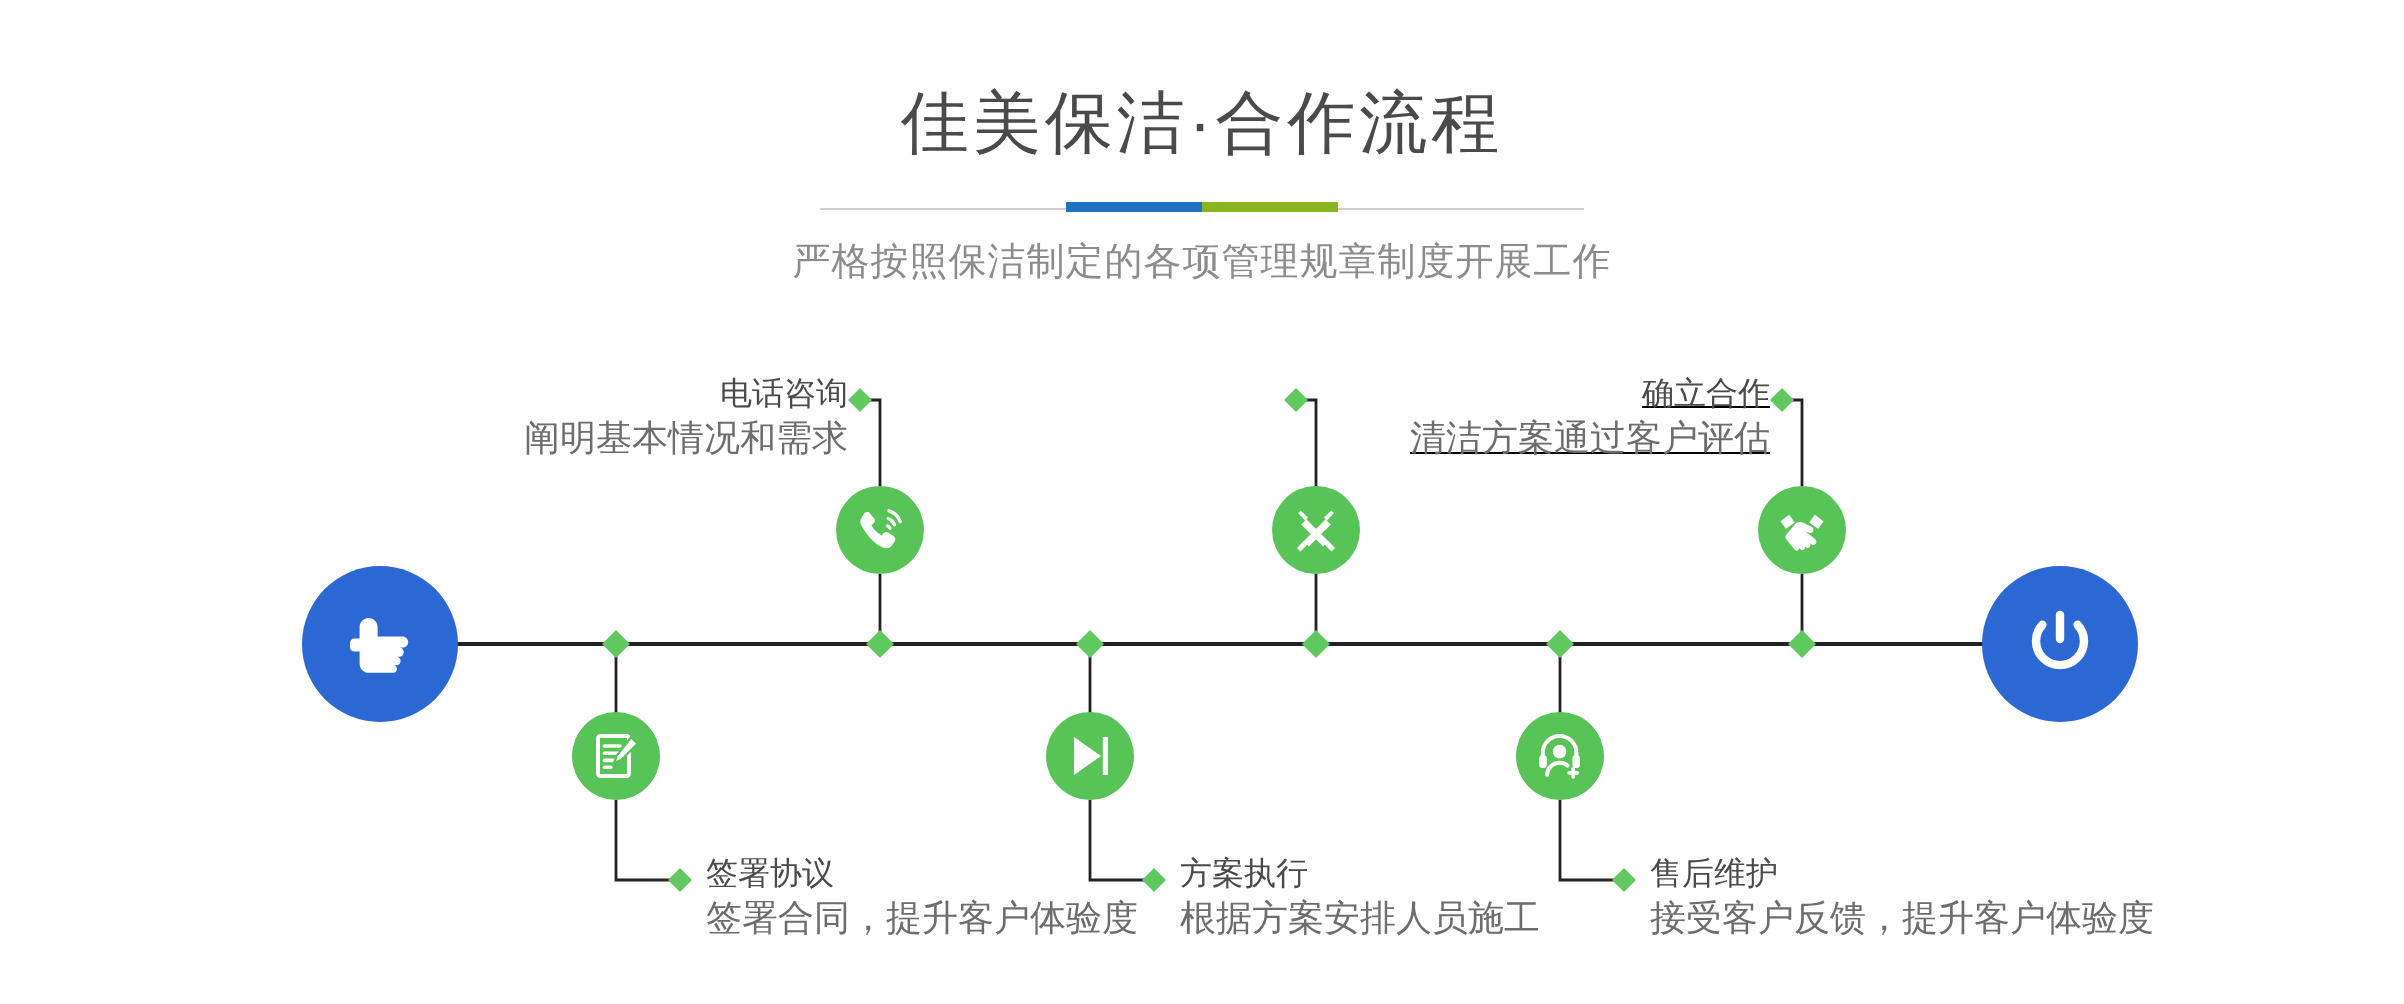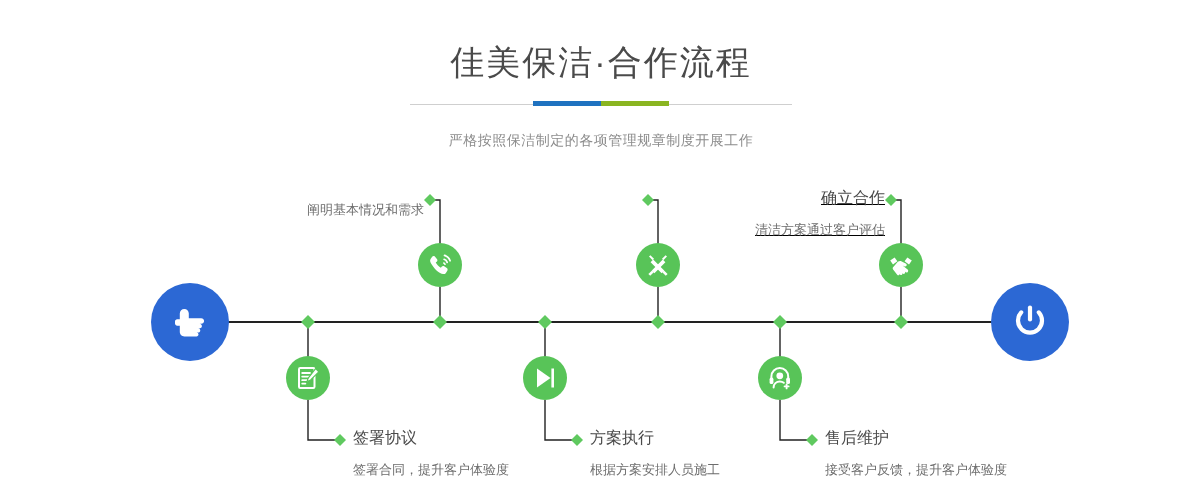--- a/index.html
+++ b/index.html
@@ -24,42 +24,42 @@
   .divider .thin{
     position:absolute;left:0;top:2.5px;width:382px;height:1px;background:#cfcfcf;
   }
   .divider .seg-blue{
     position:absolute;left:123px;top:0;width:68px;height:5px;background:#1f72c0;
   }
   .divider .seg-green{
     position:absolute;left:191px;top:0;width:68px;height:5px;background:#8ab521;
   }
   .hdr-sub{
-    font-size:14px;color:#8c8c8c;margin-top:25px;letter-spacing:.5px;
+    font-size:19px;color:#8c8c8c;margin-top:11px;letter-spacing:.5px;
   }
 
   
   .diagram{position:absolute;left:0;top:0;width:1202px;height:502px;}
   .svg-layer{position:absolute;left:0;top:0;}
 
   .endcap{
     position:absolute;width:78px;height:78px;border-radius:50%;
     background:#2c68d4;display:flex;align-items:center;justify-content:center;
   }
   .endcap.left{left:151px;top:283px;}
   .endcap.right{left:991px;top:283px;}
 
   .node{
     position:absolute;width:44px;height:44px;border-radius:50%;
     background:#58c458;display:flex;align-items:center;justify-content:center;
   }
 
   .lbl{position:absolute;white-space:nowrap;}
   .lbl .t{font-size:16px;color:#4a4a4a;line-height:20px;}
-  .lbl .s{font-size:13px;color:#6d6d6d;line-height:19px;margin-top:12px;}
+  .lbl .s{font-size:18px;color:#6d6d6d;line-height:19px;margin-top:2px;}
   .lbl.top{text-align:right;}
   .lbl.bot{text-align:left;}
 </style>
 </head>
 <body>
 
 <div id="stage">
 
   <div class="hdr">
     <div class="hdr-title">佳美保洁·合作流程</div>
@@ -187,20 +187,21 @@
         <path d="M14.8 9.4a3.4 3.4 0 1 0 0 6.8 3.4 3.4 0 0 0 0-6.8z" fill="#ffffff"></path>
         <path d="M8.6 24.4c0-3.4 2.8-6 6.2-6 1.5 0 2.9 .5 4 1.4" fill="none" stroke="#ffffff" stroke-width="2" stroke-linecap="round"></path>
         <g stroke="#ffffff" stroke-width="1.9" stroke-linecap="round">
           <line x1="21.6" y1="21.4" x2="21.6" y2="25.4"></line>
           <line x1="19.6" y1="23.4" x2="23.6" y2="23.4"></line>
         </g>
       </svg>
     </div>
 
     <div class="lbl top" style="left:174px;top:188px;width:250px;">
+      <div class="t">电话咨询</div>
       <div class="s">阐明基本情况和需求</div>
     </div>
 
 
     <div class="lbl top" style="left:635px;top:188px;width:250px;text-decoration:underline;">
       <div class="t">确立合作</div>
       <div class="s">清洁方案通过客户评估</div>
     </div>
 
     <div class="lbl bot" style="left:353px;top:428px;width:260px;">

